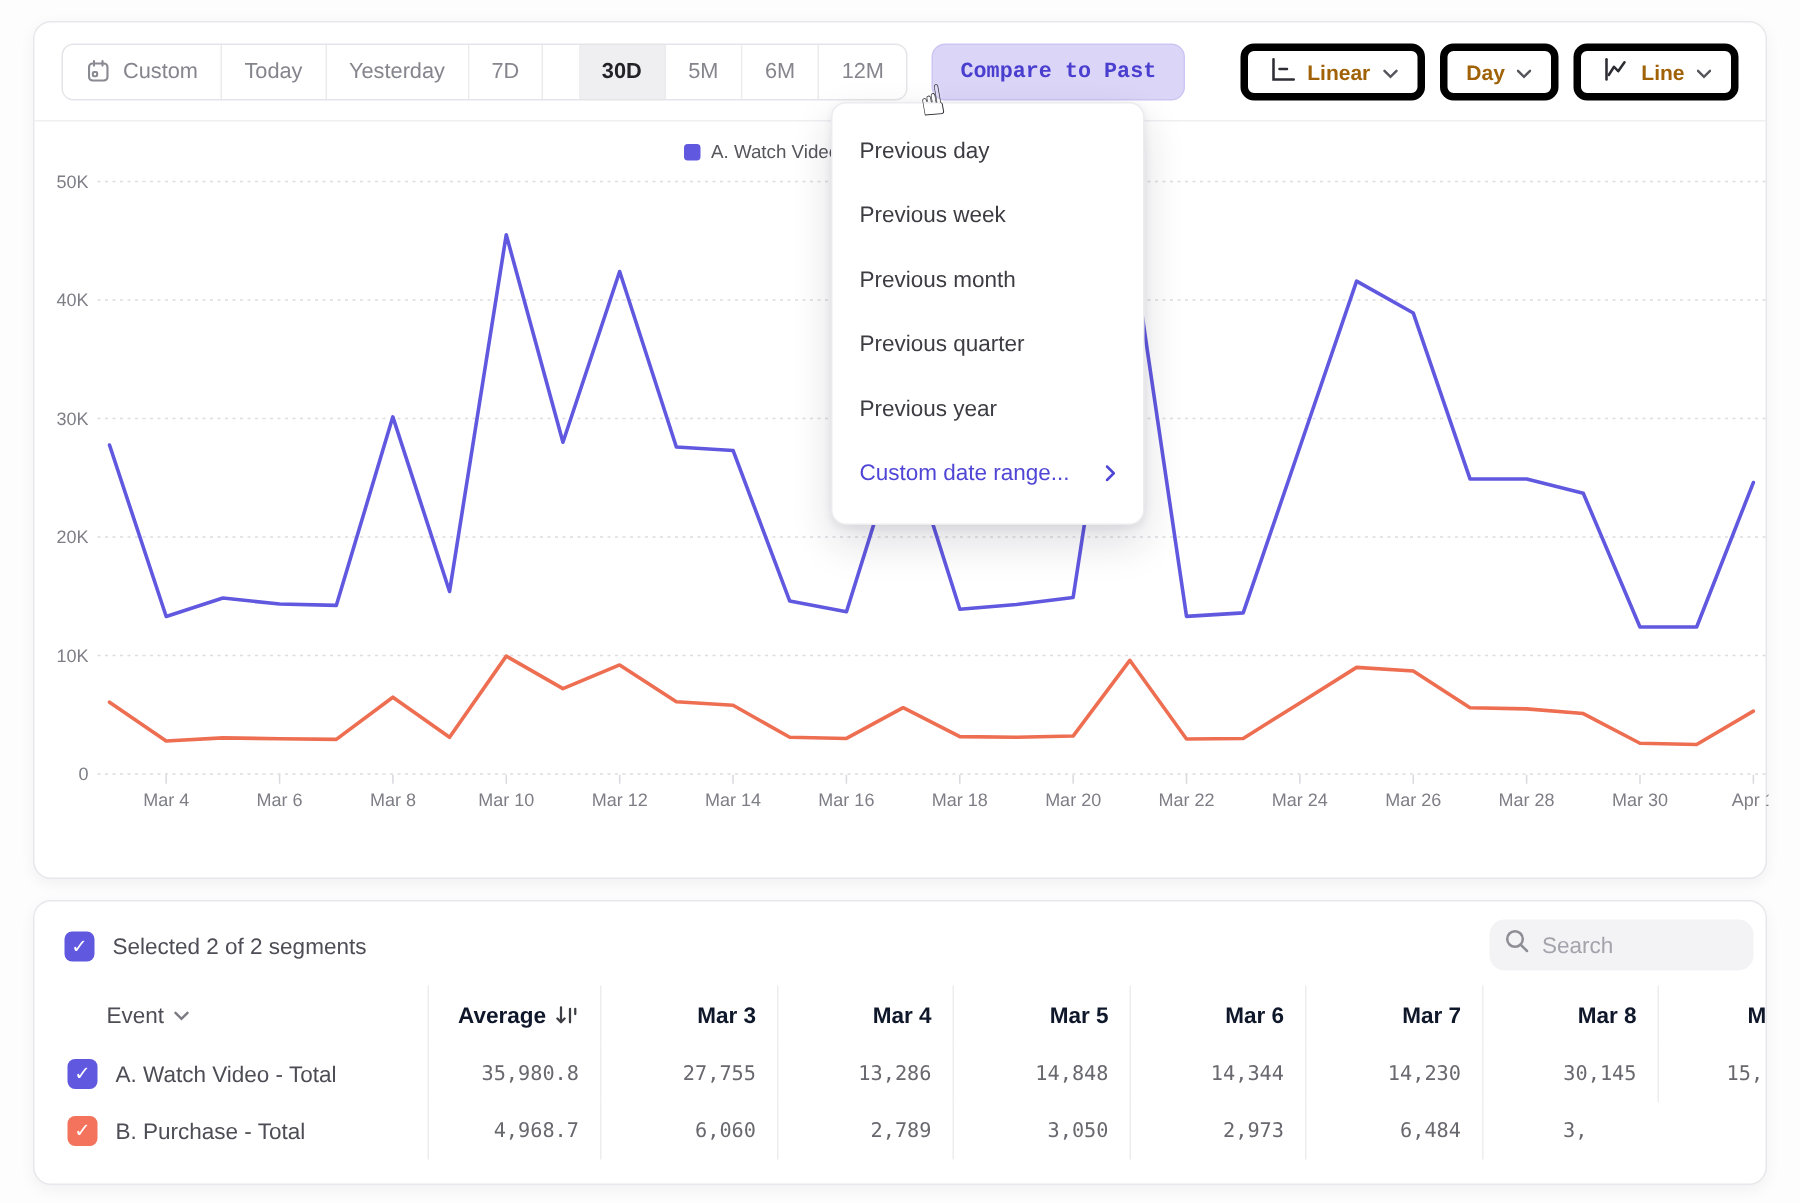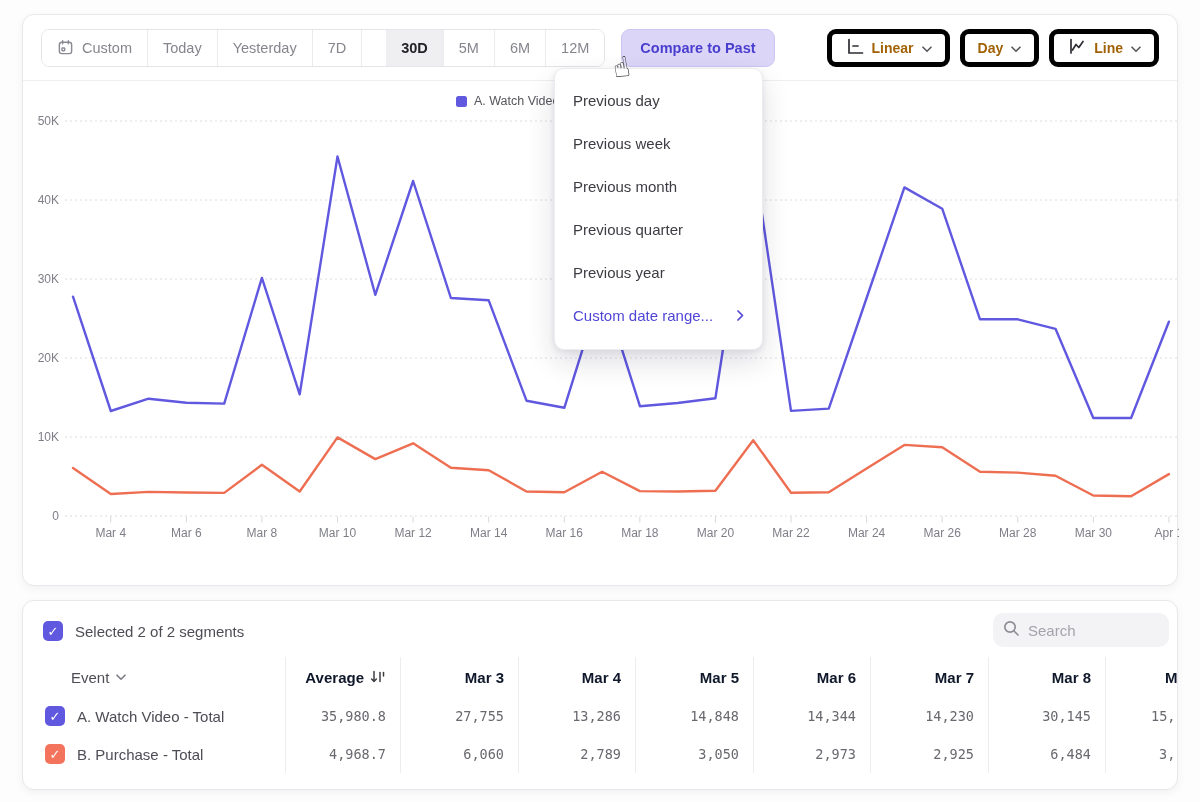--- a/index.html
+++ b/index.html
@@ -16,21 +16,21 @@
   #toolbar { position:absolute; top:0; left:0; right:0; height:66px; display:flex; align-items:center;
              padding:0 18px; border-bottom:1px solid #efeff2; z-index:2; }
   #range-group { display:flex; align-items:stretch; height:38px; border:1px solid #e5e5e9; border-radius:8px; overflow:hidden; }
   .seg { display:flex; align-items:center; gap:8px; padding:0 15px; font-size:14.5px; color:#85858d;
          border-right:1px solid #ebebee; cursor:pointer; white-space:nowrap; background:#fff; }
   .seg:last-child { border-right:none; }
   .seg.active { background:#efeff1; color:#222228; font-weight:700;margin-left:24px; }
   .seg svg { display:block; }
   #compare-btn { margin-left:16px; height:38px; padding:0 18px; display:flex; align-items:center;
                  background:#dbd5f8; border:1px solid #cdc6f3; border-radius:9px;
-                 color:#4a3ecf; font-size:14.5px; font-weight:700; cursor:pointer; }
+                 color:#4a3ecf; font-size:14.5px; font-weight:700; cursor:pointer;font-family:Liberation Mono, monospace; }
   #toolbar-spacer { flex:1; }
   .tool-dd { height:38px; display:flex; align-items:center; gap:8px; padding:0 13px; margin-left:10px;
              border:5px solid #000000; border-radius:9px; background:#fff; font-size:14px; font-weight:700;
              color:#a16207; cursor:pointer; }
   .chev { color:#55555c; }
 
   
   #chart-svg { position:absolute; inset:0; z-index:1; pointer-events:none; }
   .ylab, .xlab { font-family:"Liberation Sans",sans-serif; font-size:12px; fill:#7e7e87; }
   #legend { position:absolute; left:433px; top:79px; display:flex; gap:24px; z-index:1; }
@@ -308,19 +308,18 @@
         <div class="tcell td-num lastcol clip-a">15,</div>
         <div class="tcell td-event">
           <div class="cbx" style="background: rgb(243, 115, 92);">✓</div>
           <span>B. Purchase - Total</span>
         </div>
         <div class="tcell td-num">4,968.7</div>
         <div class="tcell td-num">6,060</div>
         <div class="tcell td-num">2,789</div>
         <div class="tcell td-num">3,050</div>
         <div class="tcell td-num">2,973</div>
-        <div class="tcell td-num">2,925</div>
         <div class="tcell td-num">6,484</div>
         <div class="tcell td-num lastcol clip-b">3,</div>
       </div>
   </div>
 
 </div>
 
 </body></html>

